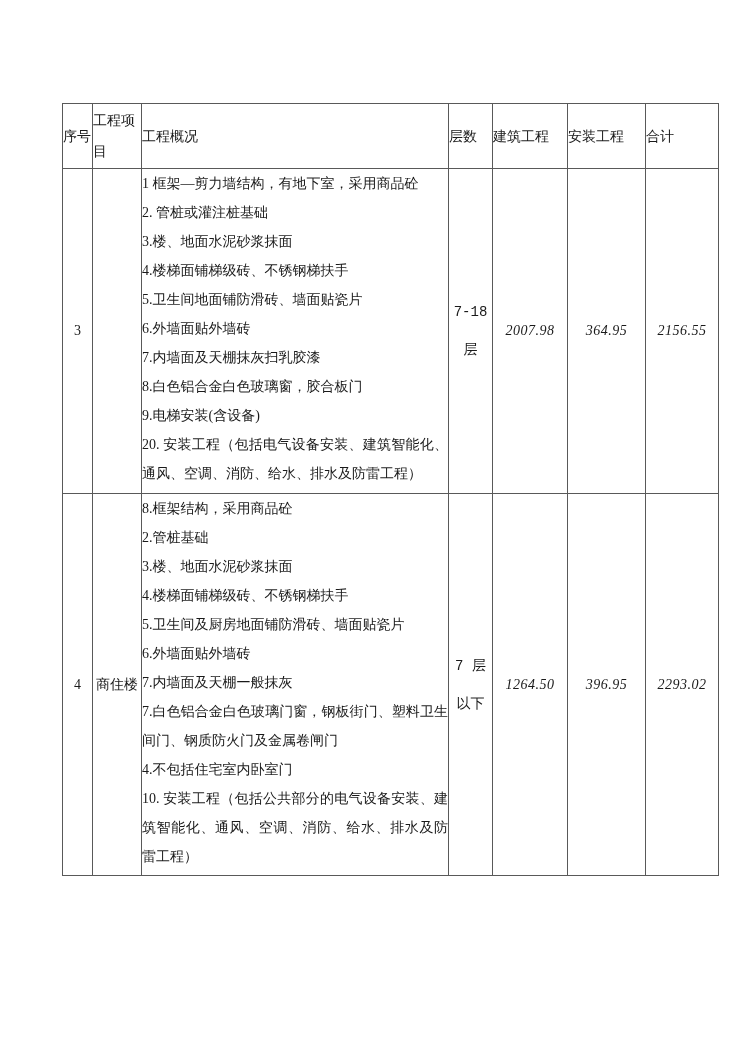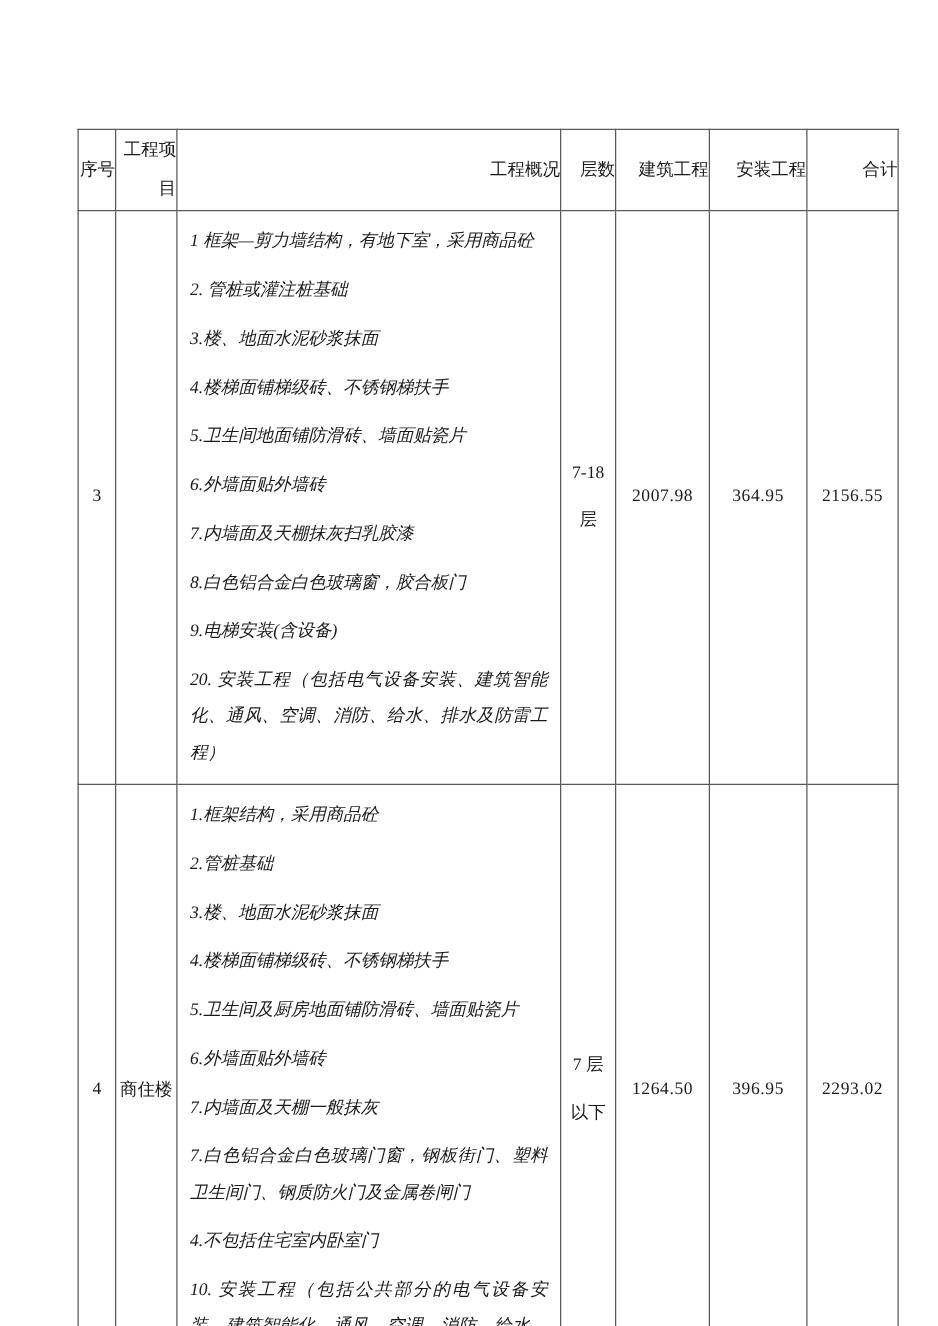--- a/index.html
+++ b/index.html
@@ -44,50 +44,51 @@
   col.c-floors   { width: 44px; }
   col.c-constr   { width: 75px; }
   col.c-install  { width: 78px; }
   col.c-total    { width: 73px; }
 
   tr.header-row     { height: 65px; }
   tr.body-row-3     { height: 325px; }
   tr.body-row-4     { height: 382px; }
 
   th.hcell {
-    text-align: right;
+    text-align: left;
     vertical-align: middle;
     line-height: 31px;
     padding: 0 6px;
   }
   td.center-cell {
     text-align: center;
     vertical-align: middle;
     padding: 0 8px;
   }
   td.overview-cell {
     vertical-align: top;
     padding: 3px 8px 0 9px;
     text-align: justify;
     text-justify: inter-ideograph;
   }
   .overview-cell p {
-    margin: 10px;
+    margin: 0;
     line-height: 29px;
-    font-style: italic;
   }
   td.floors-cell p,
   td.project-cell p {
     margin: 0;
     line-height: 38px;
+    font-family: Liberation Mono, monospace;
   }
   td.num-cell {
     text-align: center;
     vertical-align: middle;
     letter-spacing: 0.5px;
+    font-style: italic;
   }
 </style>
 </head>
 <body>
 
 <div class="page">
   <table class="cost-table">
     <colgroup>
       <col class="c-no">
       <col class="c-project">
@@ -129,21 +130,21 @@
             <p>层</p>
           </td>
         <td class="num-cell">2007.98</td>
         <td class="num-cell">364.95</td>
         <td class="num-cell">2156.55</td>
       </tr>
       <tr class="body-row-4">
         <td class="center-cell">4</td>
         <td class="center-cell project-cell">商住楼</td>
         <td class="overview-cell">
-            <p>1.框架结构，采用商品砼</p>
+            <p>8.框架结构，采用商品砼</p>
             <p>2.管桩基础</p>
             <p>3.楼、地面水泥砂浆抹面</p>
             <p>4.楼梯面铺梯级砖、不锈钢梯扶手</p>
             <p>5.卫生间及厨房地面铺防滑砖、墙面贴瓷片</p>
             <p>6.外墙面贴外墙砖</p>
             <p>7.内墙面及天棚一般抹灰</p>
             <p>7.白色铝合金白色玻璃门窗，钢板街门、塑料卫生间门、钢质防火门及金属卷闸门</p>
             <p>4.不包括住宅室内卧室门</p>
             <p>10. 安装工程（包括公共部分的电气设备安装、建筑智能化、通风、空调、消防、给水、排水及防雷工程）</p>
           </td>

